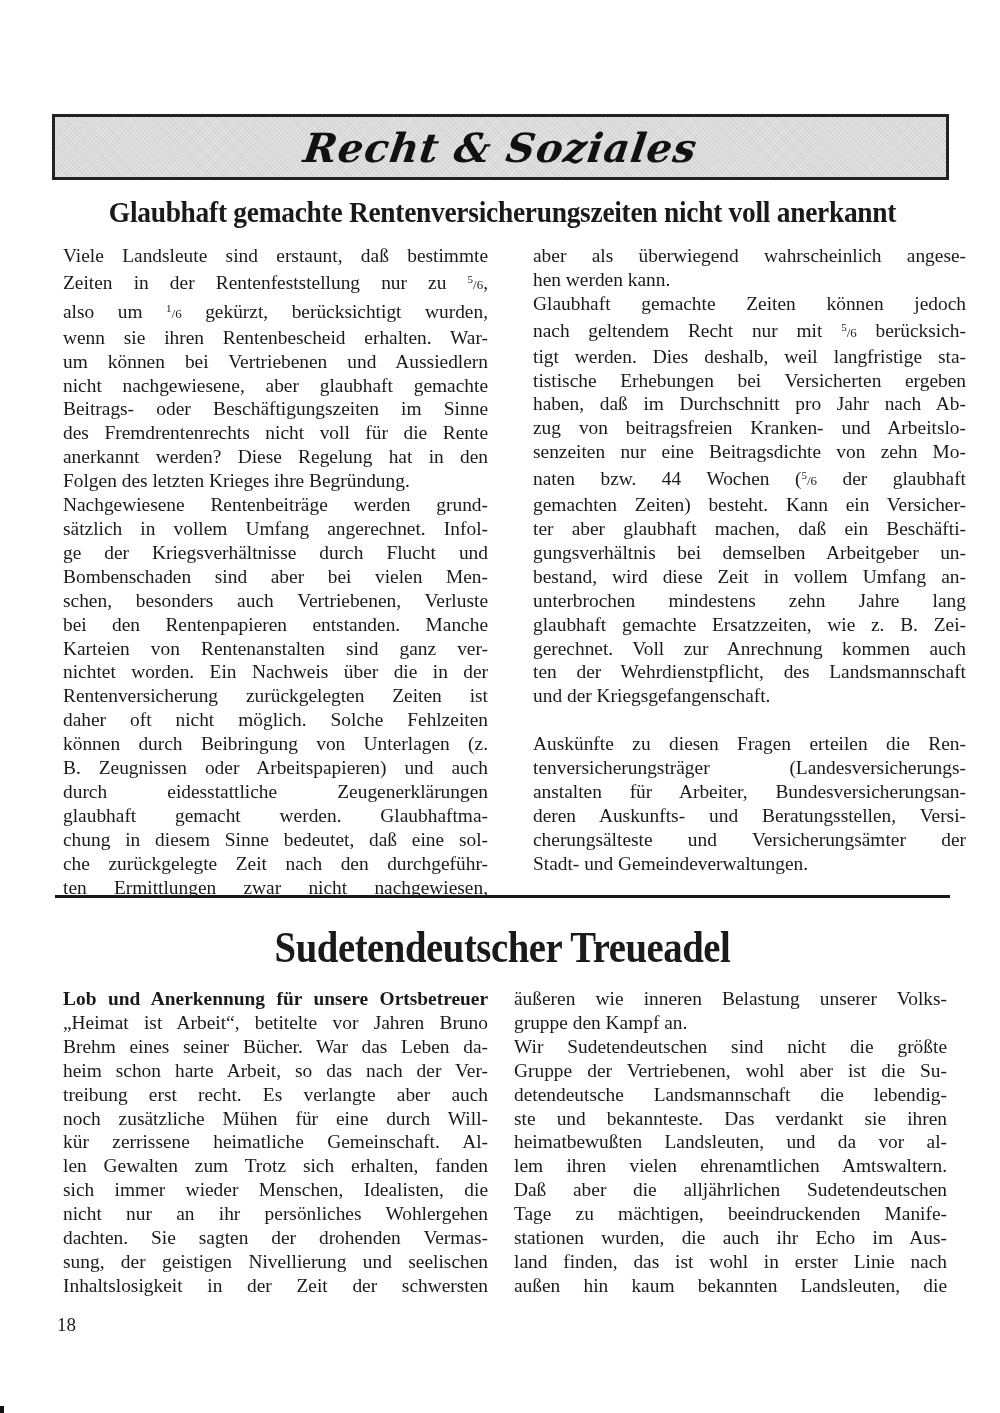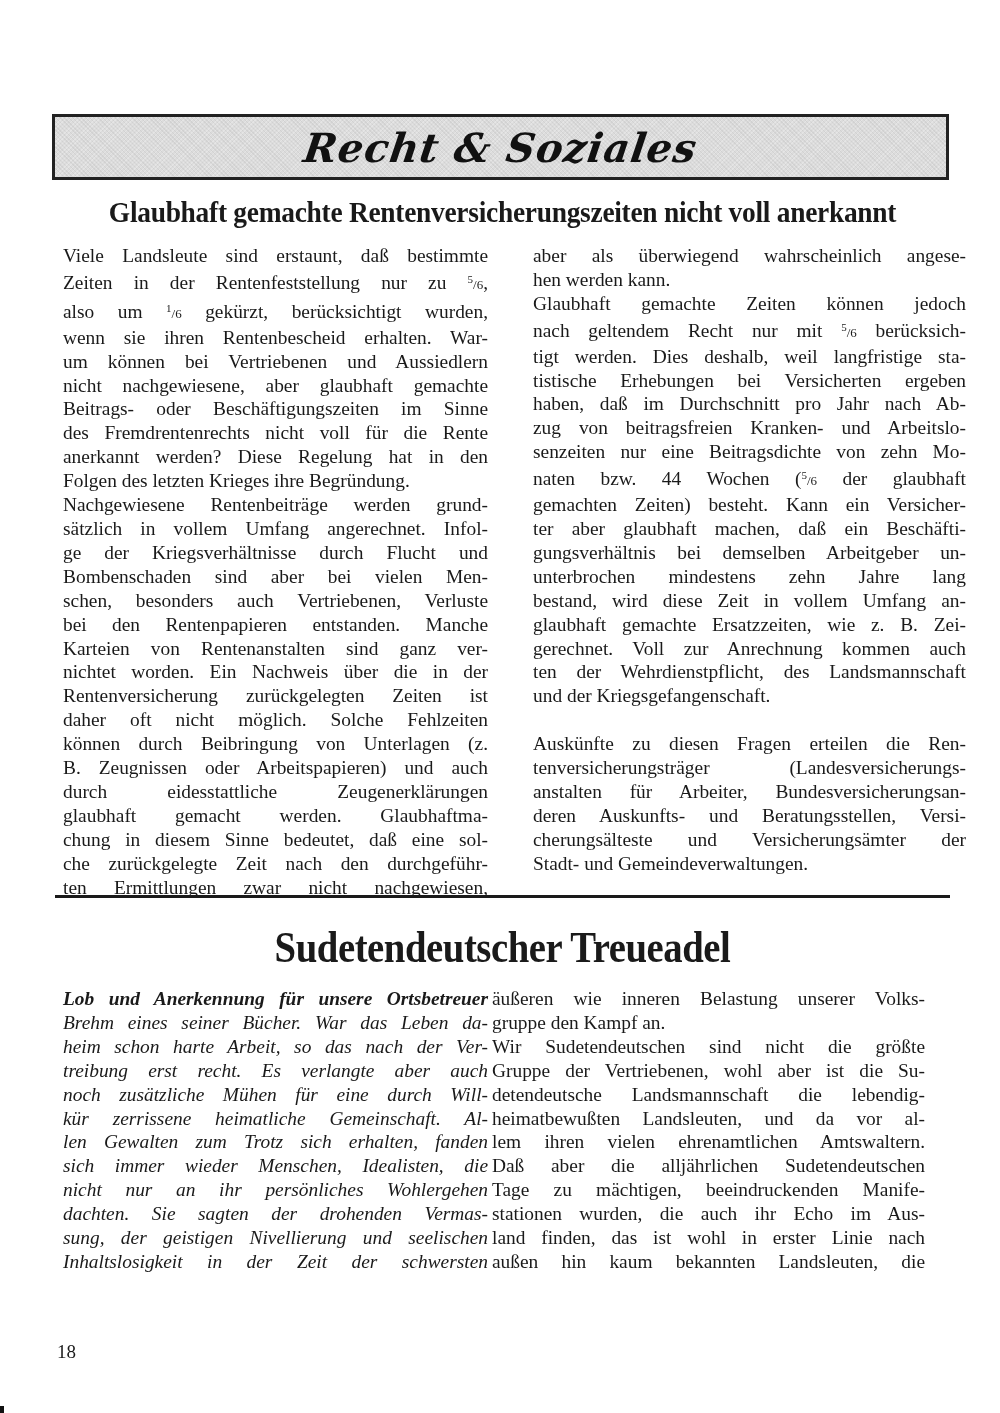--- a/index.html
+++ b/index.html
@@ -40,27 +40,27 @@
   .divider {
     position: absolute; left: 55px; top: 895px; width: 895px; height: 3px;
     background: #1a1a1a;
   }
   .headline2 {
     position: absolute; left: 55px; top: 922px; width: 895px;
     text-align: center; font-weight: bold; font-size: 44px;
     letter-spacing: -0.5px; transform: scaleX(0.88); transform-origin: center;
     white-space: nowrap;
   }
-  .col-l2 { left: 63px; top: 987px; width: 425px; font-style: italic; }
-  .col-r2 { left: 492px; top: 987px; width: 433px; }
+  .col-l2 { left: 63px; top: 987px; width: 425px; }
+  .col-r2 { left: 514px; top: 987px; width: 433px; }
   .subhead { font-weight: bold; }
   .line { display: block; text-align: justify; text-align-last: justify; white-space: nowrap; }
   .line.last { text-align-last: left; }
   .page-number {
-    position: absolute; left: 57px; top: 1341px; font-size: 19px;
+    position: absolute; left: 57px; top: 1314px; font-size: 19px;
   }
   .scan-mark {
     position: absolute; left: 0; top: 1406px; width: 4px; height: 7px; background: #111;
   }
 </style>
 </head>
 <body>
 
 <div class="banner">
   <span class="banner-title">Recht &amp; Soziales</span>
@@ -104,61 +104,63 @@
     <span class="line"><span>nach geltendem Recht nur mit </span><span class="frac"><sup>5</sup>/<span>6</span></span><span> berücksich-</span></span>
     <span class="line">tigt werden. Dies deshalb, weil langfristige sta-</span>
     <span class="line">tistische Erhebungen bei Versicherten ergeben</span>
     <span class="line">haben, daß im Durchschnitt pro Jahr nach Ab-</span>
     <span class="line">zug von beitragsfreien Kranken- und Arbeitslo-</span>
     <span class="line">senzeiten nur eine Beitragsdichte von zehn Mo-</span>
     <span class="line"><span>naten bzw. 44 Wochen (</span><span class="frac"><sup>5</sup>/<span>6</span></span><span> der glaubhaft</span></span>
     <span class="line">gemachten Zeiten) besteht. Kann ein Versicher-</span>
     <span class="line">ter aber glaubhaft machen, daß ein Beschäfti-</span>
     <span class="line">gungsverhältnis bei demselben Arbeitgeber un-</span>
+    <span class="line">bestand, wird diese Zeit in vollem Umfang an-</span>
     <span class="line">unterbrochen mindestens zehn Jahre lang</span>
-    <span class="line">bestand, wird diese Zeit in vollem Umfang an-</span>
     <span class="line">glaubhaft gemachte Ersatzzeiten, wie z. B. Zei-</span>
     <span class="line">gerechnet. Voll zur Anrechnung kommen auch</span>
     <span class="line">ten der Wehrdienstpflicht, des Landsmannschaft</span>
     <span class="line last">und der Kriegsgefangenschaft.</span>
     <span class="line" style="height: 24px;"></span>
     <span class="line">Auskünfte zu diesen Fragen erteilen die Ren-</span>
     <span class="line">tenversicherungsträger (Landesversicherungs-</span>
     <span class="line">anstalten für Arbeiter, Bundesversicherungsan-</span>
     <span class="line">deren Auskunfts- und Beratungsstellen, Versi-</span>
     <span class="line">cherungsälteste und Versicherungsämter der</span>
     <span class="line last">Stadt- und Gemeindeverwaltungen.</span>
   </div>
 
 <div class="divider"></div>
 
 <div class="headline2">Sudetendeutscher Treueadel</div>
 
 <div class="col col-l2">
   <span class="line subhead">Lob und Anerkennung für unsere Ortsbetreuer</span>
   <div>
+      <span class="line">„Heimat ist Arbeit“, betitelte vor Jahren Bruno</span>
       <span class="line">Brehm eines seiner Bücher. War das Leben da-</span>
       <span class="line">heim schon harte Arbeit, so das nach der Ver-</span>
       <span class="line">treibung erst recht. Es verlangte aber auch</span>
       <span class="line">noch zusätzliche Mühen für eine durch Will-</span>
       <span class="line">kür zerrissene heimatliche Gemeinschaft. Al-</span>
       <span class="line">len Gewalten zum Trotz sich erhalten, fanden</span>
       <span class="line">sich immer wieder Menschen, Idealisten, die</span>
       <span class="line">nicht nur an ihr persönliches Wohlergehen</span>
       <span class="line">dachten. Sie sagten der drohenden Vermas-</span>
       <span class="line">sung, der geistigen Nivellierung und seelischen</span>
       <span class="line">Inhaltslosigkeit in der Zeit der schwersten</span>
     </div>
 </div>
 <div class="col col-r2">
     <span class="line">äußeren wie inneren Belastung unserer Volks-</span>
     <span class="line last">gruppe den Kampf an.</span>
     <span class="line">Wir Sudetendeutschen sind nicht die größte</span>
     <span class="line">Gruppe der Vertriebenen, wohl aber ist die Su-</span>
     <span class="line">detendeutsche Landsmannschaft die lebendig-</span>
+    <span class="line">ste und bekannteste. Das verdankt sie ihren</span>
     <span class="line">heimatbewußten Landsleuten, und da vor al-</span>
     <span class="line">lem ihren vielen ehrenamtlichen Amtswaltern.</span>
     <span class="line">Daß aber die alljährlichen Sudetendeutschen</span>
     <span class="line">Tage zu mächtigen, beeindruckenden Manife-</span>
     <span class="line">stationen wurden, die auch ihr Echo im Aus-</span>
     <span class="line">land finden, das ist wohl in erster Linie nach</span>
     <span class="line">außen hin kaum bekannten Landsleuten, die</span>
   </div>
 
 <div class="page-number">18</div>

